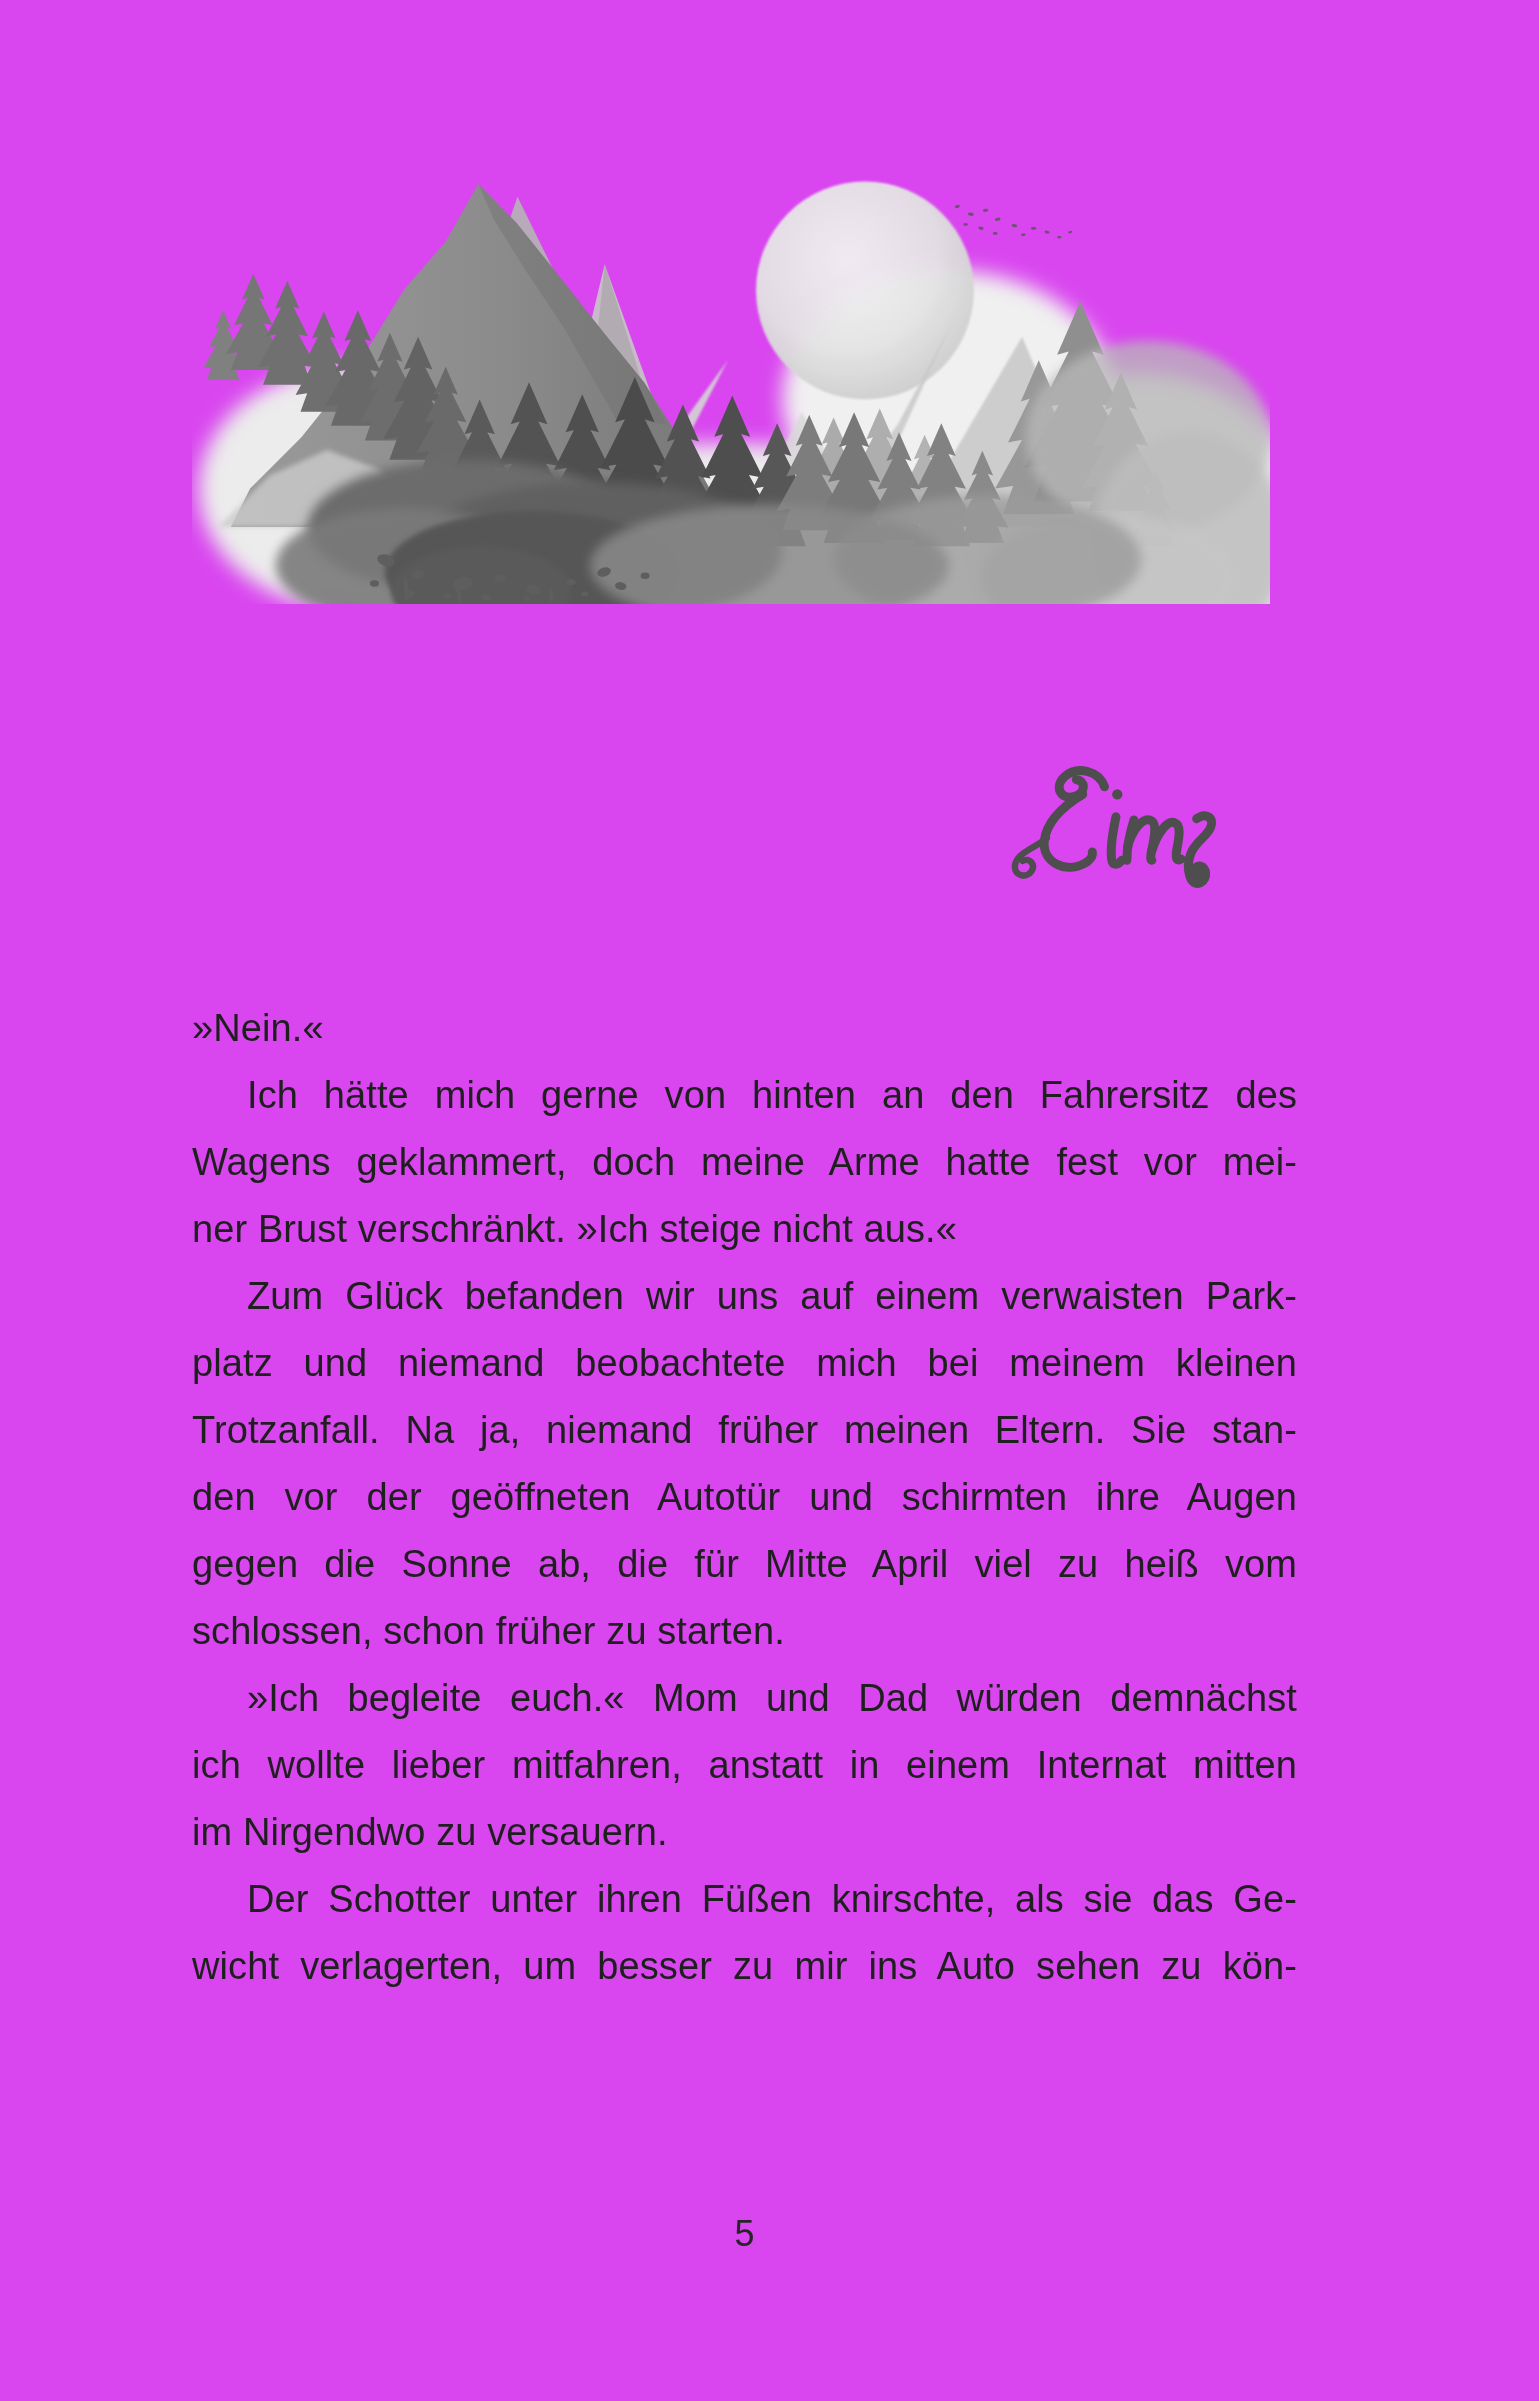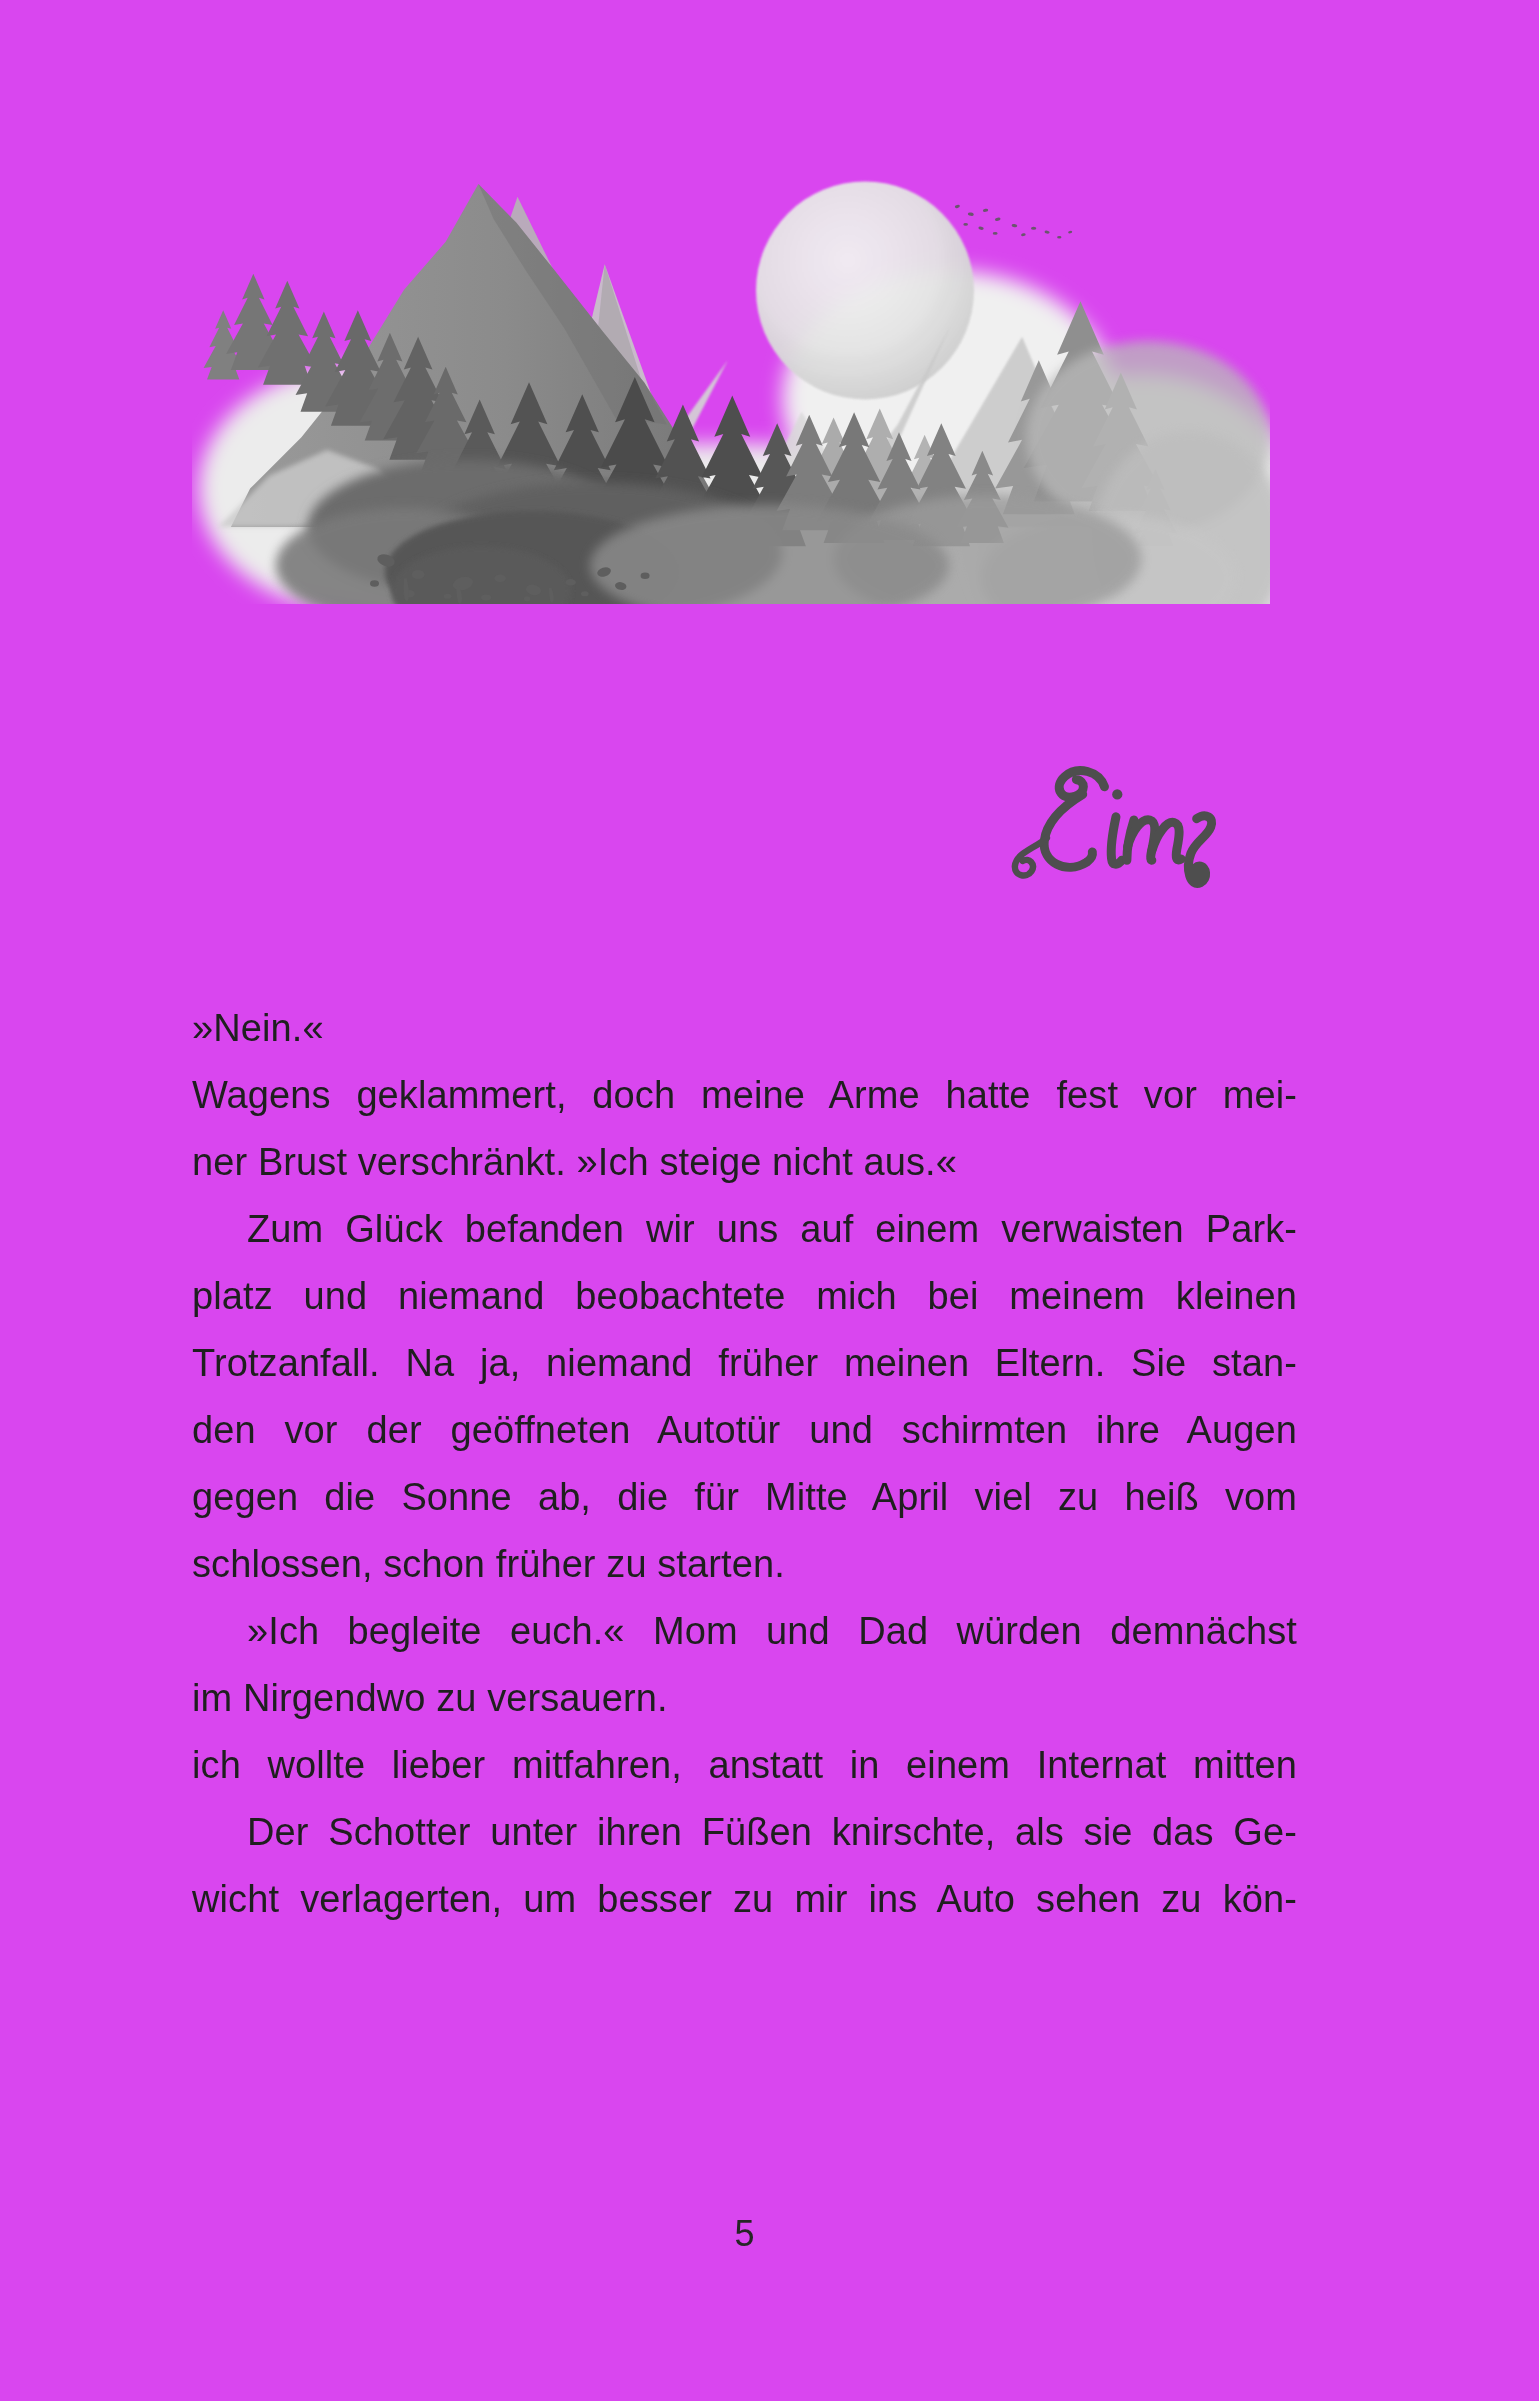--- a/index.html
+++ b/index.html
@@ -234,31 +234,32 @@
       <path stroke-width="14" d="M 198 100 C 191 122, 187 146, 187 163"></path>
       <path stroke-width="14" d="M 188 142 C 195 117, 210 97, 223 100 C 234 103, 231 122, 227 142 C 224 155, 223 162, 226 163"></path>
       <path stroke-width="14" d="M 226 148 C 234 122, 249 101, 261 104 C 272 107, 269 126, 265 146 C 263 158, 264 166, 272 161"></path>
 
       <path stroke-width="14" d="M 296 98 C 310 88, 324 96, 318 111 C 312 126, 294 134, 287 152 C 278 176, 286 206, 302 198 C 314 192, 312 172, 300 172 C 291 172, 291 184, 299 186"></path>
     </g>
   </svg>
 
   <main class="body-text">
     <div class="line end">»Nein.«</div>
+    <div class="line indent">Ich hätte mich gerne von hinten an den Fahrersitz des</div>
     <div class="line">Wagens geklammert, doch meine Arme hatte fest vor mei-</div>
     <div class="line end">ner Brust verschränkt. »Ich steige nicht aus.«</div>
     <div class="line indent">Zum Glück befanden wir uns auf einem verwaisten Park-</div>
     <div class="line">platz und niemand beobachtete mich bei meinem kleinen</div>
     <div class="line">Trotzanfall. Na ja, niemand früher meinen Eltern. Sie stan-</div>
     <div class="line">den vor der geöffneten Autotür und schirmten ihre Augen</div>
     <div class="line">gegen die Sonne ab, die für Mitte April viel zu heiß vom</div>
     <div class="line end">schlossen, schon früher zu starten.</div>
     <div class="line indent">»Ich begleite euch.« Mom und Dad würden demnächst</div>
+    <div class="line">ich wollte lieber mitfahren, anstatt in einem Internat mitten</div>
     <div class="line end">im Nirgendwo zu versauern.</div>
-    <div class="line">ich wollte lieber mitfahren, anstatt in einem Internat mitten</div>
     <div class="line indent">Der Schotter unter ihren Füßen knirschte, als sie das Ge-</div>
     <div class="line">wicht verlagerten, um besser zu mir ins Auto sehen zu kön-</div>
   </main>
 
   <div class="page-number">5</div>
 
 </div>
 
 
 </body></html>

